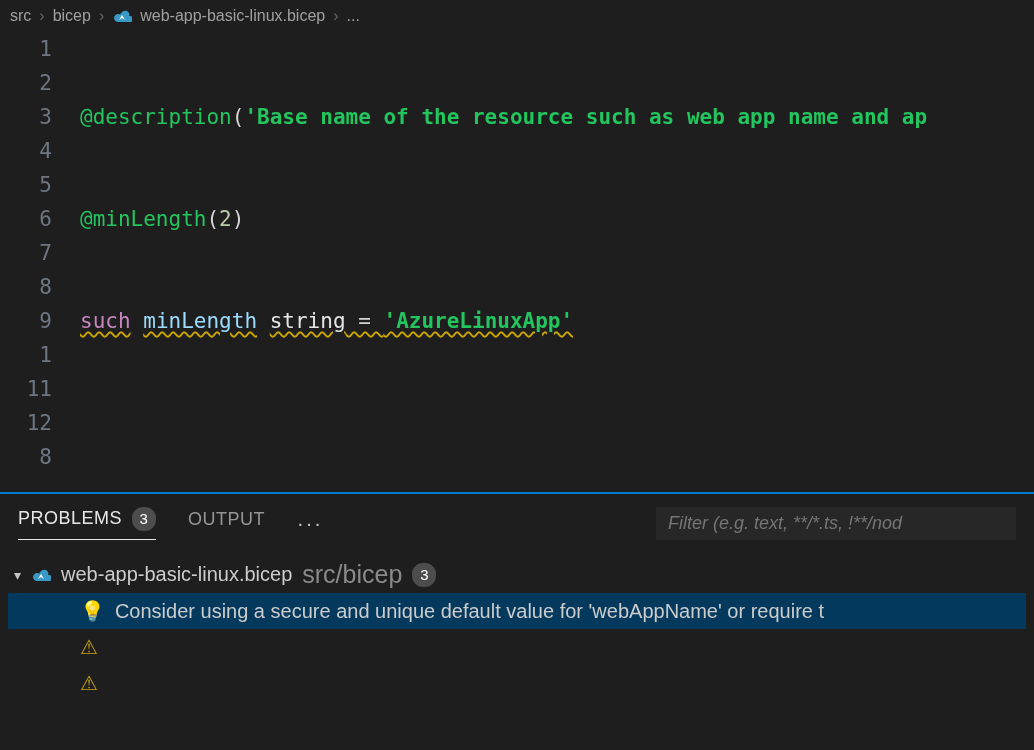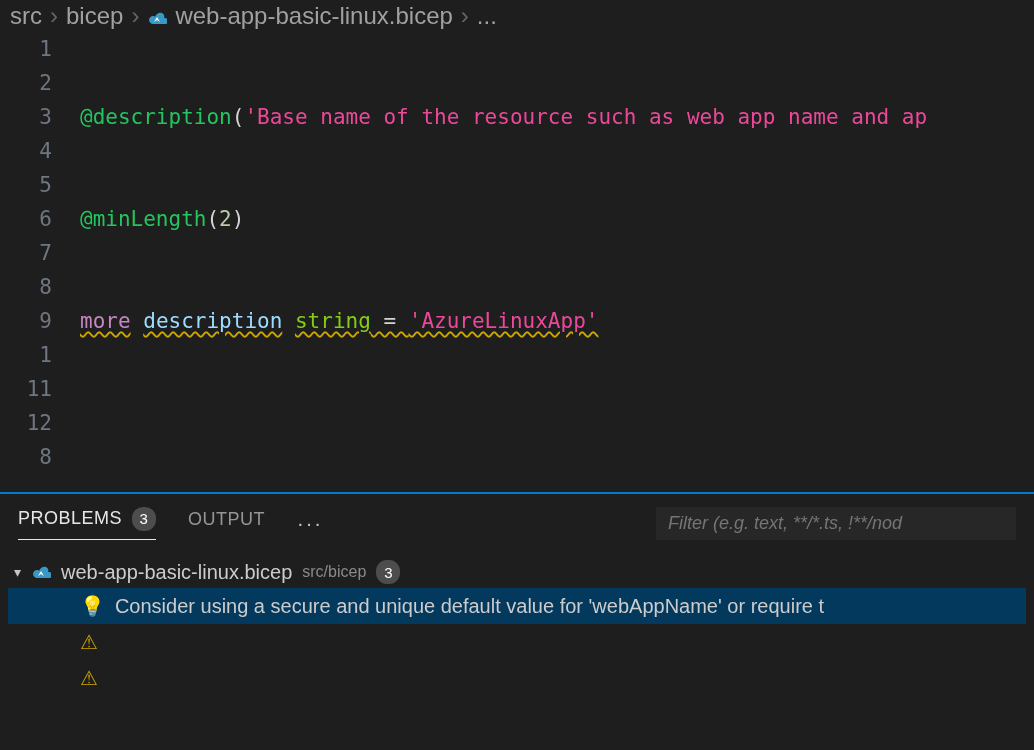--- a/index.html
+++ b/index.html
@@ -9,21 +9,21 @@
   font-family: -apple-system, BlinkMacSystemFont, "Segoe UI", sans-serif;
   width: 1034px;
   height: 750px;
   overflow: hidden;
   font-size: 15px;
 }
 .breadcrumb {
   display: flex;
   align-items: center;
   padding: 4px 10px;
-  font-size: 24px;
+  font-size: 16px;
   color: #a0a0a0;
   gap: 8px;
   height: 32px;
 }
 .breadcrumb .sep { color: #666; }
 .bicep-icon {
   width: 20px; height: 20px;
   display: inline-block;
 }
 .editor {
@@ -38,22 +38,22 @@
   text-align: right;
   color: #6e7681;
   padding-right: 28px;
   user-select: none;
 }
 .gutter div { height: 34px; }
 .code { flex: 1; white-space: pre; overflow: hidden; }
 .code-line { height: 34px; position: relative; }
 .kw-dec { color: #22c55e; }
 .kw-param { color: #c586c0; }
-.kw-type { color: #84cc16; }
-.str { color: #ec4899; }
+.kw-type { color: #e5e5e5; }
+.str { color: #22c55e; font-weight: bold; }
 .punct { color: #d4d4d4; }
 .num { color: #b5cea8; }
 .ident { color: #9cdcfe; }
 .warn-underline {
   text-decoration: wavy underline #cca700 2px;
   text-underline-offset: 3px;
 }
 .panel-divider {
   height: 2px;
   background: #007acc;
@@ -110,21 +110,21 @@
   padding: 12px 8px 0 8px;
   font-size: 20px;
 }
 .problem-file {
   display: flex;
   align-items: center;
   gap: 10px;
   padding: 4px 6px;
 }
 .chevron { color: #c5c5c5; font-size: 14px; }
-.file-path-muted { color: #8a8a8a; font-size: 16px; }
+.file-path-muted { color: #8a8a8a; font-size: 25px; }
 .problem-item {
   display: flex;
   align-items: center;
   gap: 10px;
   padding: 6px 10px 6px 72px;
   white-space: nowrap;
   overflow: hidden;
 }
 .problem-item.selected {
   background: #04395e;
@@ -162,21 +162,21 @@
     <div>8</div>
     <div>9</div>
     <div>1</div>
     <div>11</div>
     <div>12</div>
     <div>8</div>
   </div>
   <div class="code">
     <div class="code-line"><span class="kw-dec">@description</span><span class="punct">(</span><span class="str">'Base name of the resource such as web app name and ap</span></div>
     <div class="code-line"><span class="kw-dec">@minLength</span><span class="punct">(</span><span class="num">2</span><span class="punct">)</span></div>
-    <div class="code-line"><span class="kw-param warn-underline">more</span> <span class="ident warn-underline">description</span> <span class="kw-type warn-underline">string</span><span class="punct warn-underline"> = </span><span class="str warn-underline">'AzureLinuxApp'</span></div>
+    <div class="code-line"><span class="kw-param warn-underline">such</span> <span class="ident warn-underline">minLength</span> <span class="kw-type warn-underline">string</span><span class="punct warn-underline"> = </span><span class="str warn-underline">'AzureLinuxApp'</span></div>
     <div class="code-line"></div>
     
     
     
     
     
     
     
     
     

